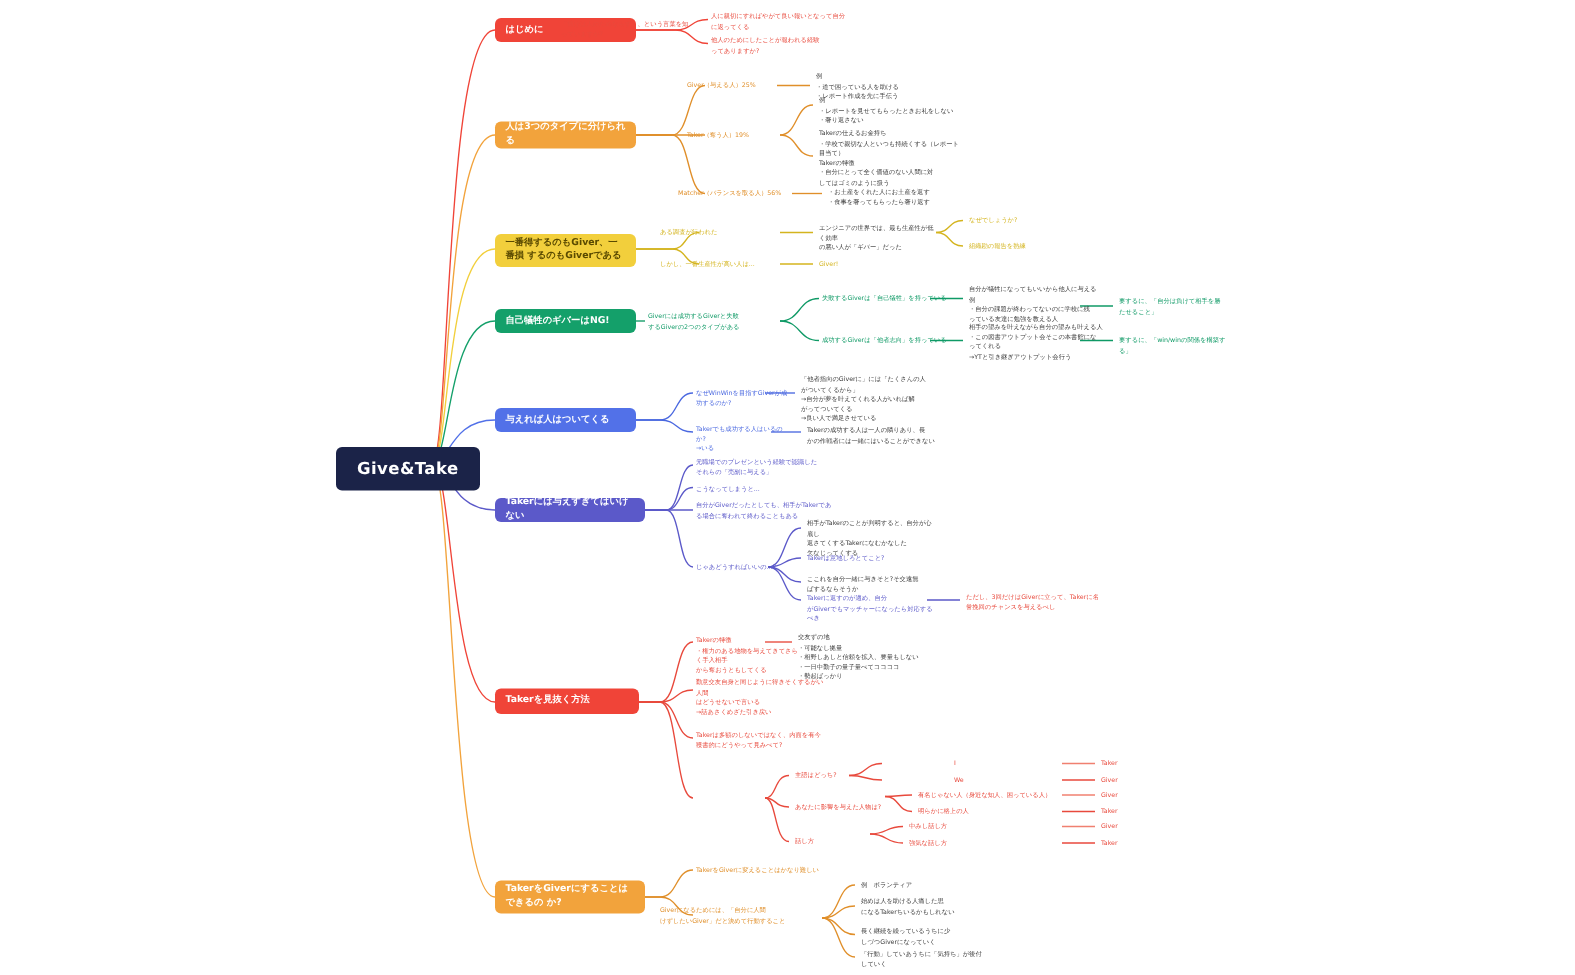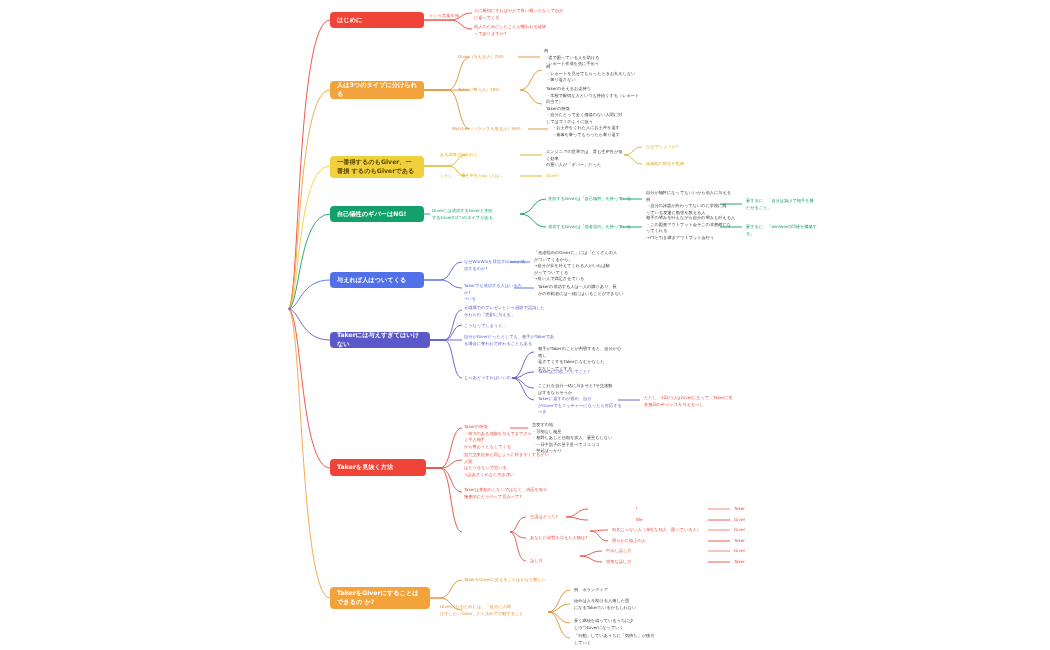--- a/index.html
+++ b/index.html
@@ -133,20 +133,21 @@
 
       <path d="M430 598 L 440 598 C 452 598, 450 580, 462 580" stroke="#e08f2a"></path>
       <path d="M430 598 L 440 598 C 452 598, 450 610, 462 610" stroke="#e08f2a"></path>
       <path d="M548 612 C 560 612, 558 590, 570 590" stroke="#e08f2a"></path>
       <path d="M548 612 C 560 612, 558 604, 570 604" stroke="#e08f2a"></path>
       <path d="M548 612 C 560 612, 558 623, 570 623" stroke="#e08f2a"></path>
       <path d="M548 612 C 560 612, 558 638, 570 638" stroke="#e08f2a"></path>
     </g>
   </svg>
 
+  <div class="node root" style="left:224px;top:298px;">Give&amp;Take</div>
 
   <div class="node topic c-red" style="left:330px;top:12px;width:94px;height:16px;">はじめに</div>
 
   <div class="node topic c-orange" style="left:330px;top:81px;width:94px;height:18px;">人は3つのタイプに分けられる</div>
 
   <div class="node topic c-yellow" style="left:330px;top:156px;width:94px;height:22px;">一番得するのもGiver、一番損
 するのもGiverである</div>
 
   <div class="node topic c-green" style="left:330px;top:206px;width:94px;height:16px;">自己犠牲のギバーはNG!</div>
 

